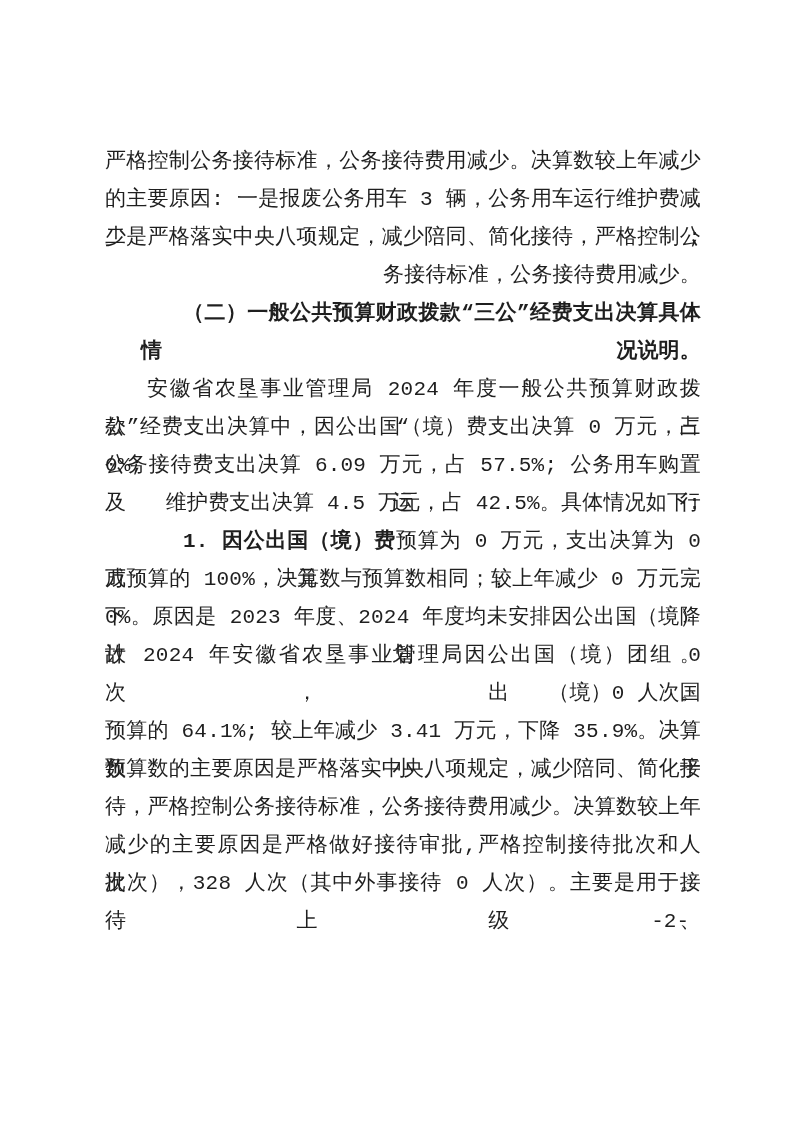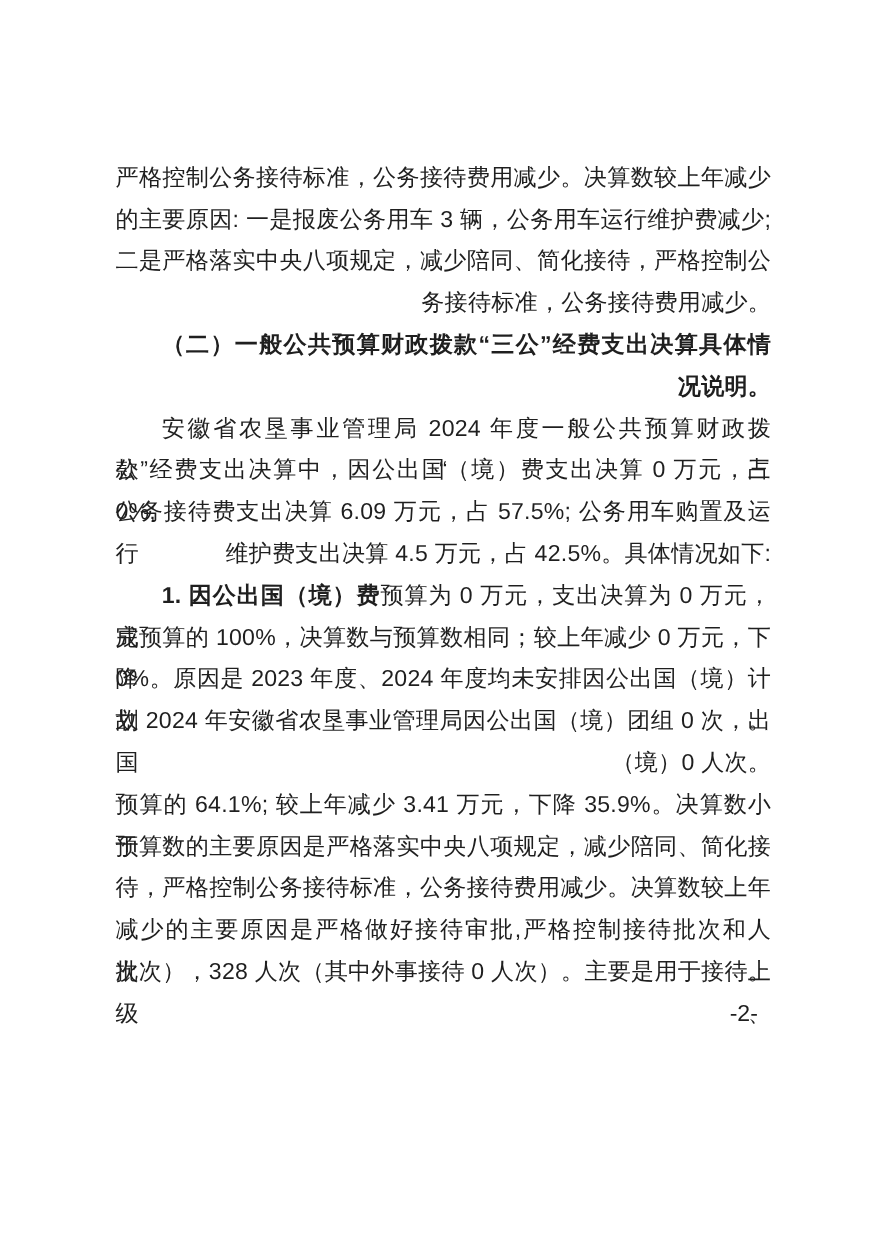--- a/index.html
+++ b/index.html
@@ -6,21 +6,21 @@
     margin: 0;
     padding: 0;
     background: #ffffff;
   }
   .page {
     position: relative;
     width: 794px;
     height: 1123px;
     background: #ffffff;
     overflow: hidden;
-    font-family: Liberation Sans, sans-serif;
+    font-family: Liberation Mono, monospace;
     color: #1f1f1f;
   }
   .doc-body {
     position: absolute;
     left: 105px;
     top: 143px;
     width: 596px;
   }
   .line {
     height: 38px;
@@ -32,20 +32,21 @@
   }
   .line.just {
     text-align: justify;
     text-align-last: justify;
   }
   .line.ind {
     text-indent: 42px;
   }
   .line.bold, .bold {
     font-weight: bold;
+    margin-left: 36px;
   }
   .page-number {
     height: 38px;
     line-height: 38px;
     font-size: 21px;
     text-align: right;
     padding-right: 12px;
   }
 </style>
 </head>

